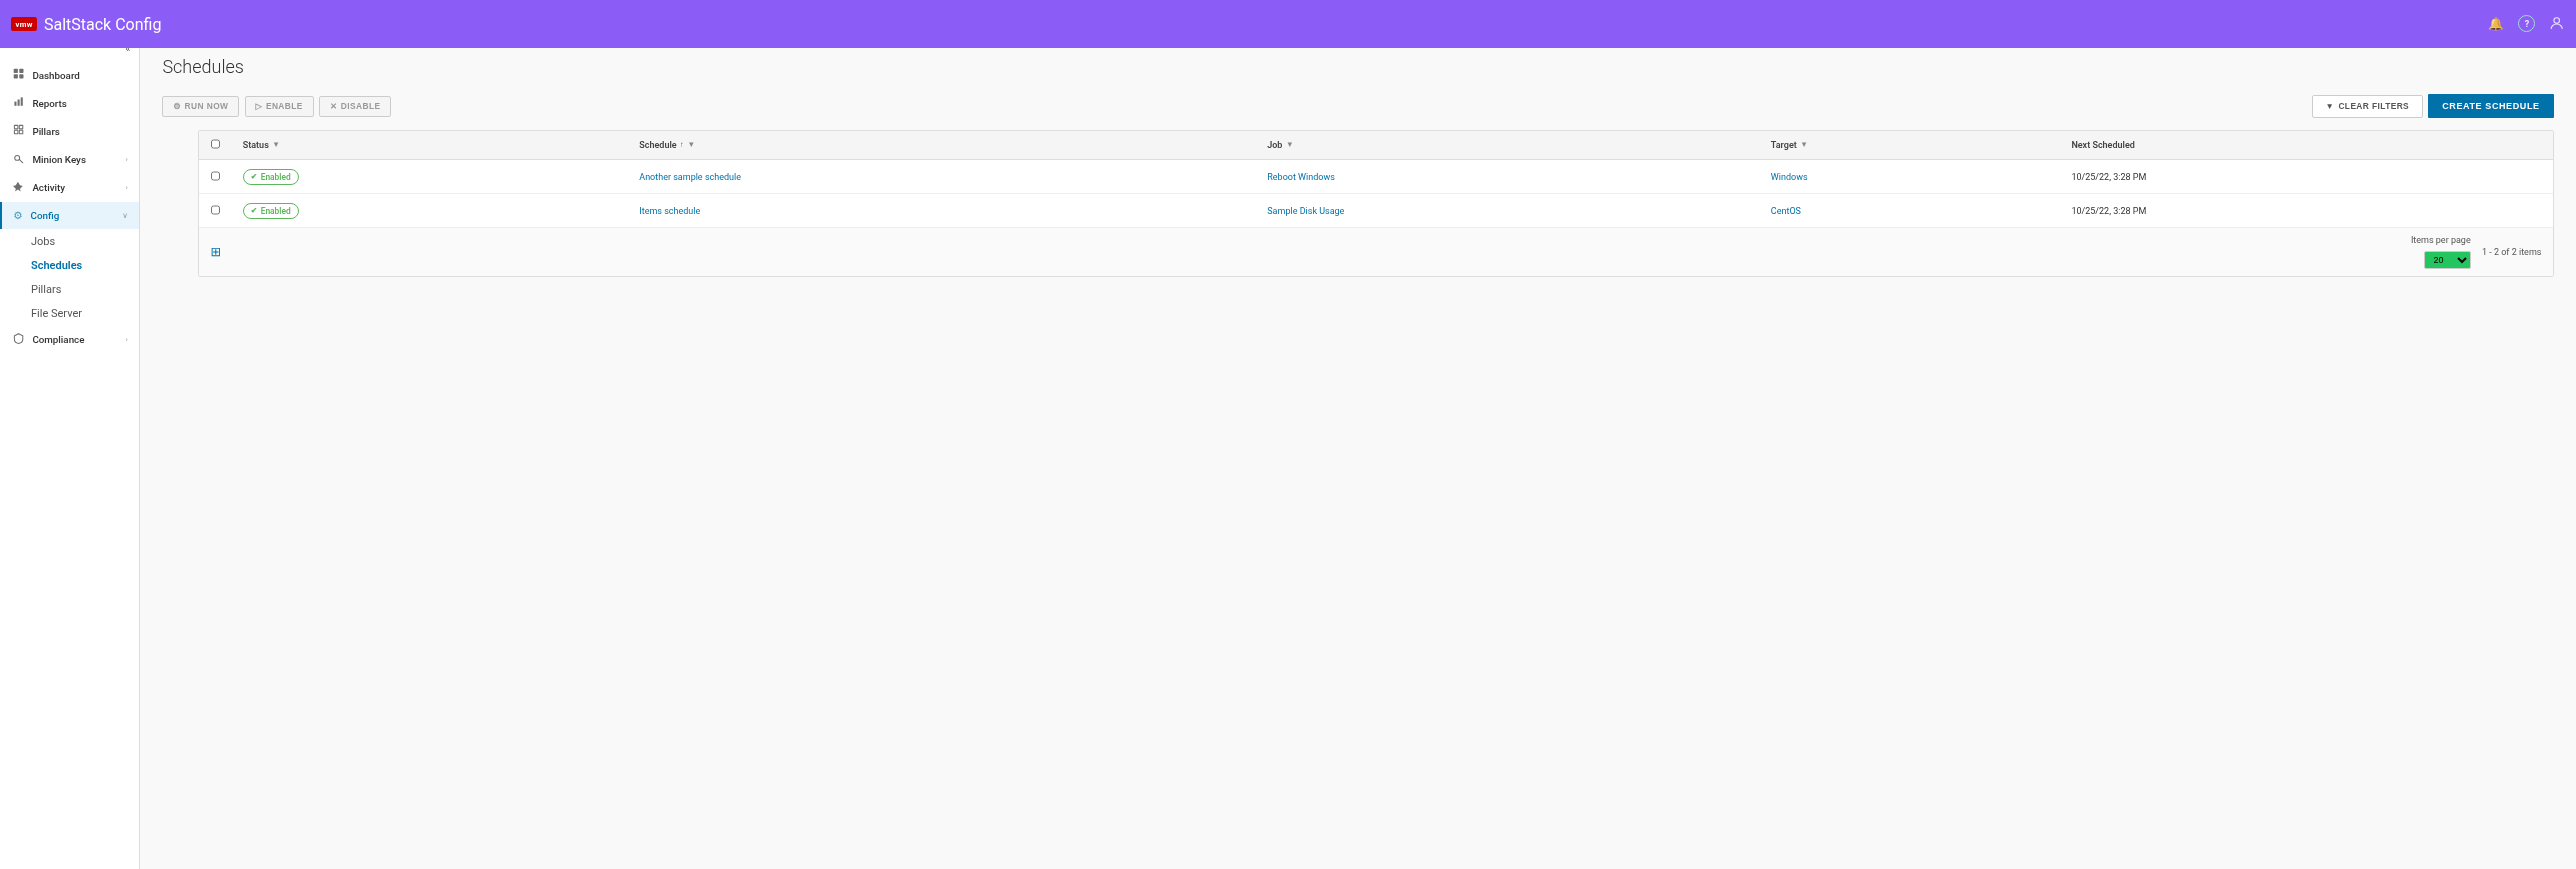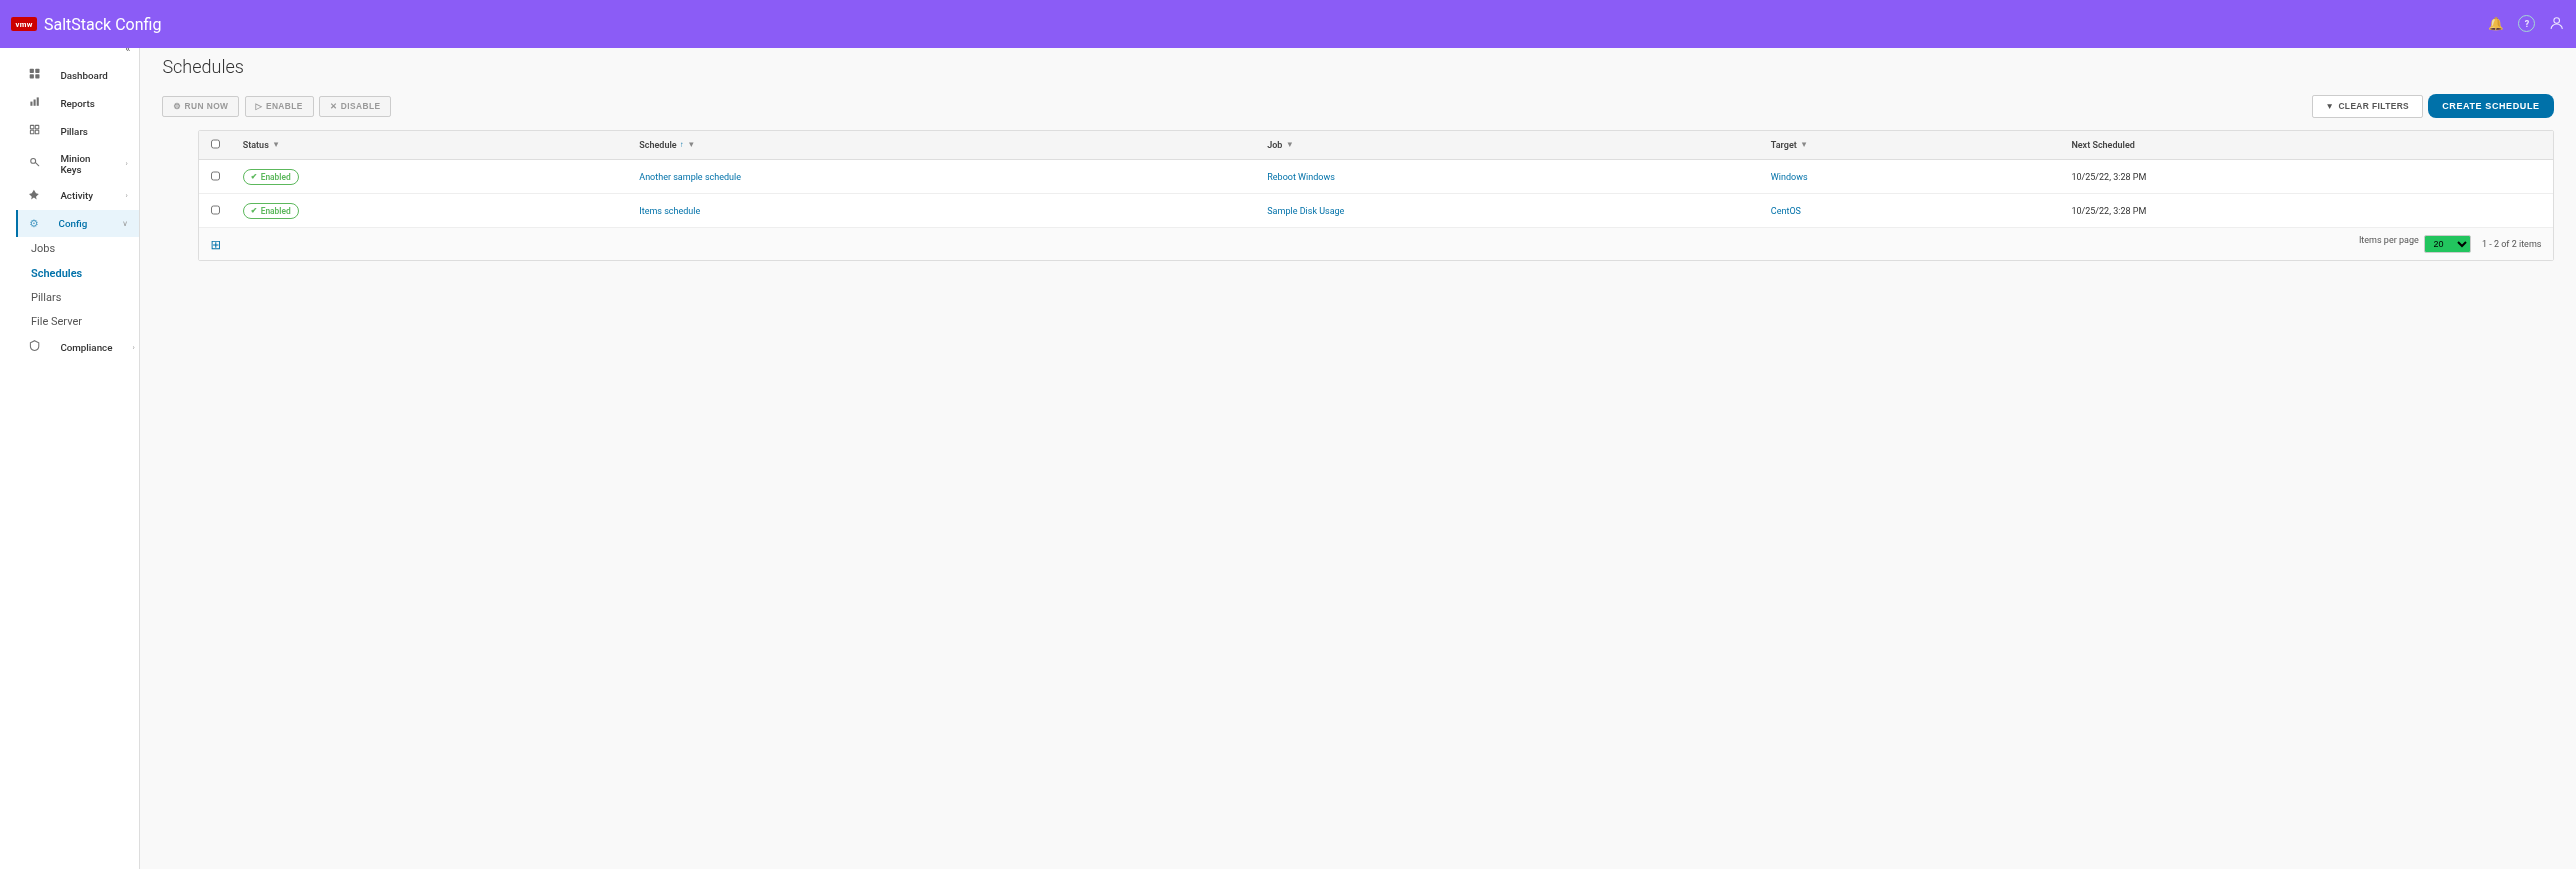--- a/index.html
+++ b/index.html
@@ -50,23 +50,22 @@
       padding: 2.8px 8.4px 5.6px;
     }
     .sidebar-collapse-btn { cursor: pointer; color: #666; font-size: 11.2px; }
     .sidebar-item {
       display: flex;
       align-items: center;
       padding: 7px 11.2px;
       cursor: pointer;
       color: #333;
       font-size: 9.8px;
-      gap: 20px;
+      gap: 8px;
       border-left: 2.1px solid transparent;
-      margin-left: 16px;
     }
     .sidebar-item.active { color: #0071a9; border-left: 2.1px solid #0071a9; background: #e8f4fb; }
     .sidebar-item-icon { font-size: 10.5px; opacity: 0.7; }
     .sidebar-item-label { flex: 1; font-weight: 500; }
     .sidebar-item-arrow { font-size: 7.7px; color: #999; }
     .sidebar-sub-item {
       padding: 5.6px 11.2px 5.6px 31px;
       cursor: pointer;
       color: #555;
       font-size: 11px;
@@ -110,21 +109,21 @@
     }
     .create-schedule-btn {
       background: #0071a9;
       color: white;
       border: none;
       padding: 7px 14px;
       font-size: 9px;
       font-weight: 700;
       letter-spacing: 0.6px;
       cursor: pointer;
-      border-radius: 8px;
+      border-radius: 1px;
     }
 
     
     .table-container { background: #fff; border: 0.7px solid #ddd; border-radius: 2.1px; margin-left: 36px; }
     table { width: 100%; border-collapse: collapse; }
     thead tr { background: #f5f5f5; border-bottom: 0.7px solid #ddd; }
     th {
       text-align: left;
       padding: 8.4px 11.2px;
       font-size: 9px;
@@ -163,21 +162,21 @@
       display: flex;
       align-items: center;
       justify-content: flex-end;
       padding: 7px 11.2px;
       border-top: 0.7px solid #eee;
       background: #fafafa;
       gap: 11.2px;
       font-size: 9px;
       color: #555;
     }
-    .items-per-page { display: flex; align-items: flex-start; gap: 5.6px; }
+    .items-per-page { display: flex; align-items: flex-end; gap: 5.6px; flex-direction: column; }
     .items-select {
       border: 0.7px solid #ccc;
       padding: 2.1px 4.2px;
       font-size: 9px;
       background: #22c55e;
       cursor: pointer;
       border-radius: 2.1px;
     }
 
     .expand-icon { color: #0071a9; font-size: 12.6px; cursor: pointer; }

